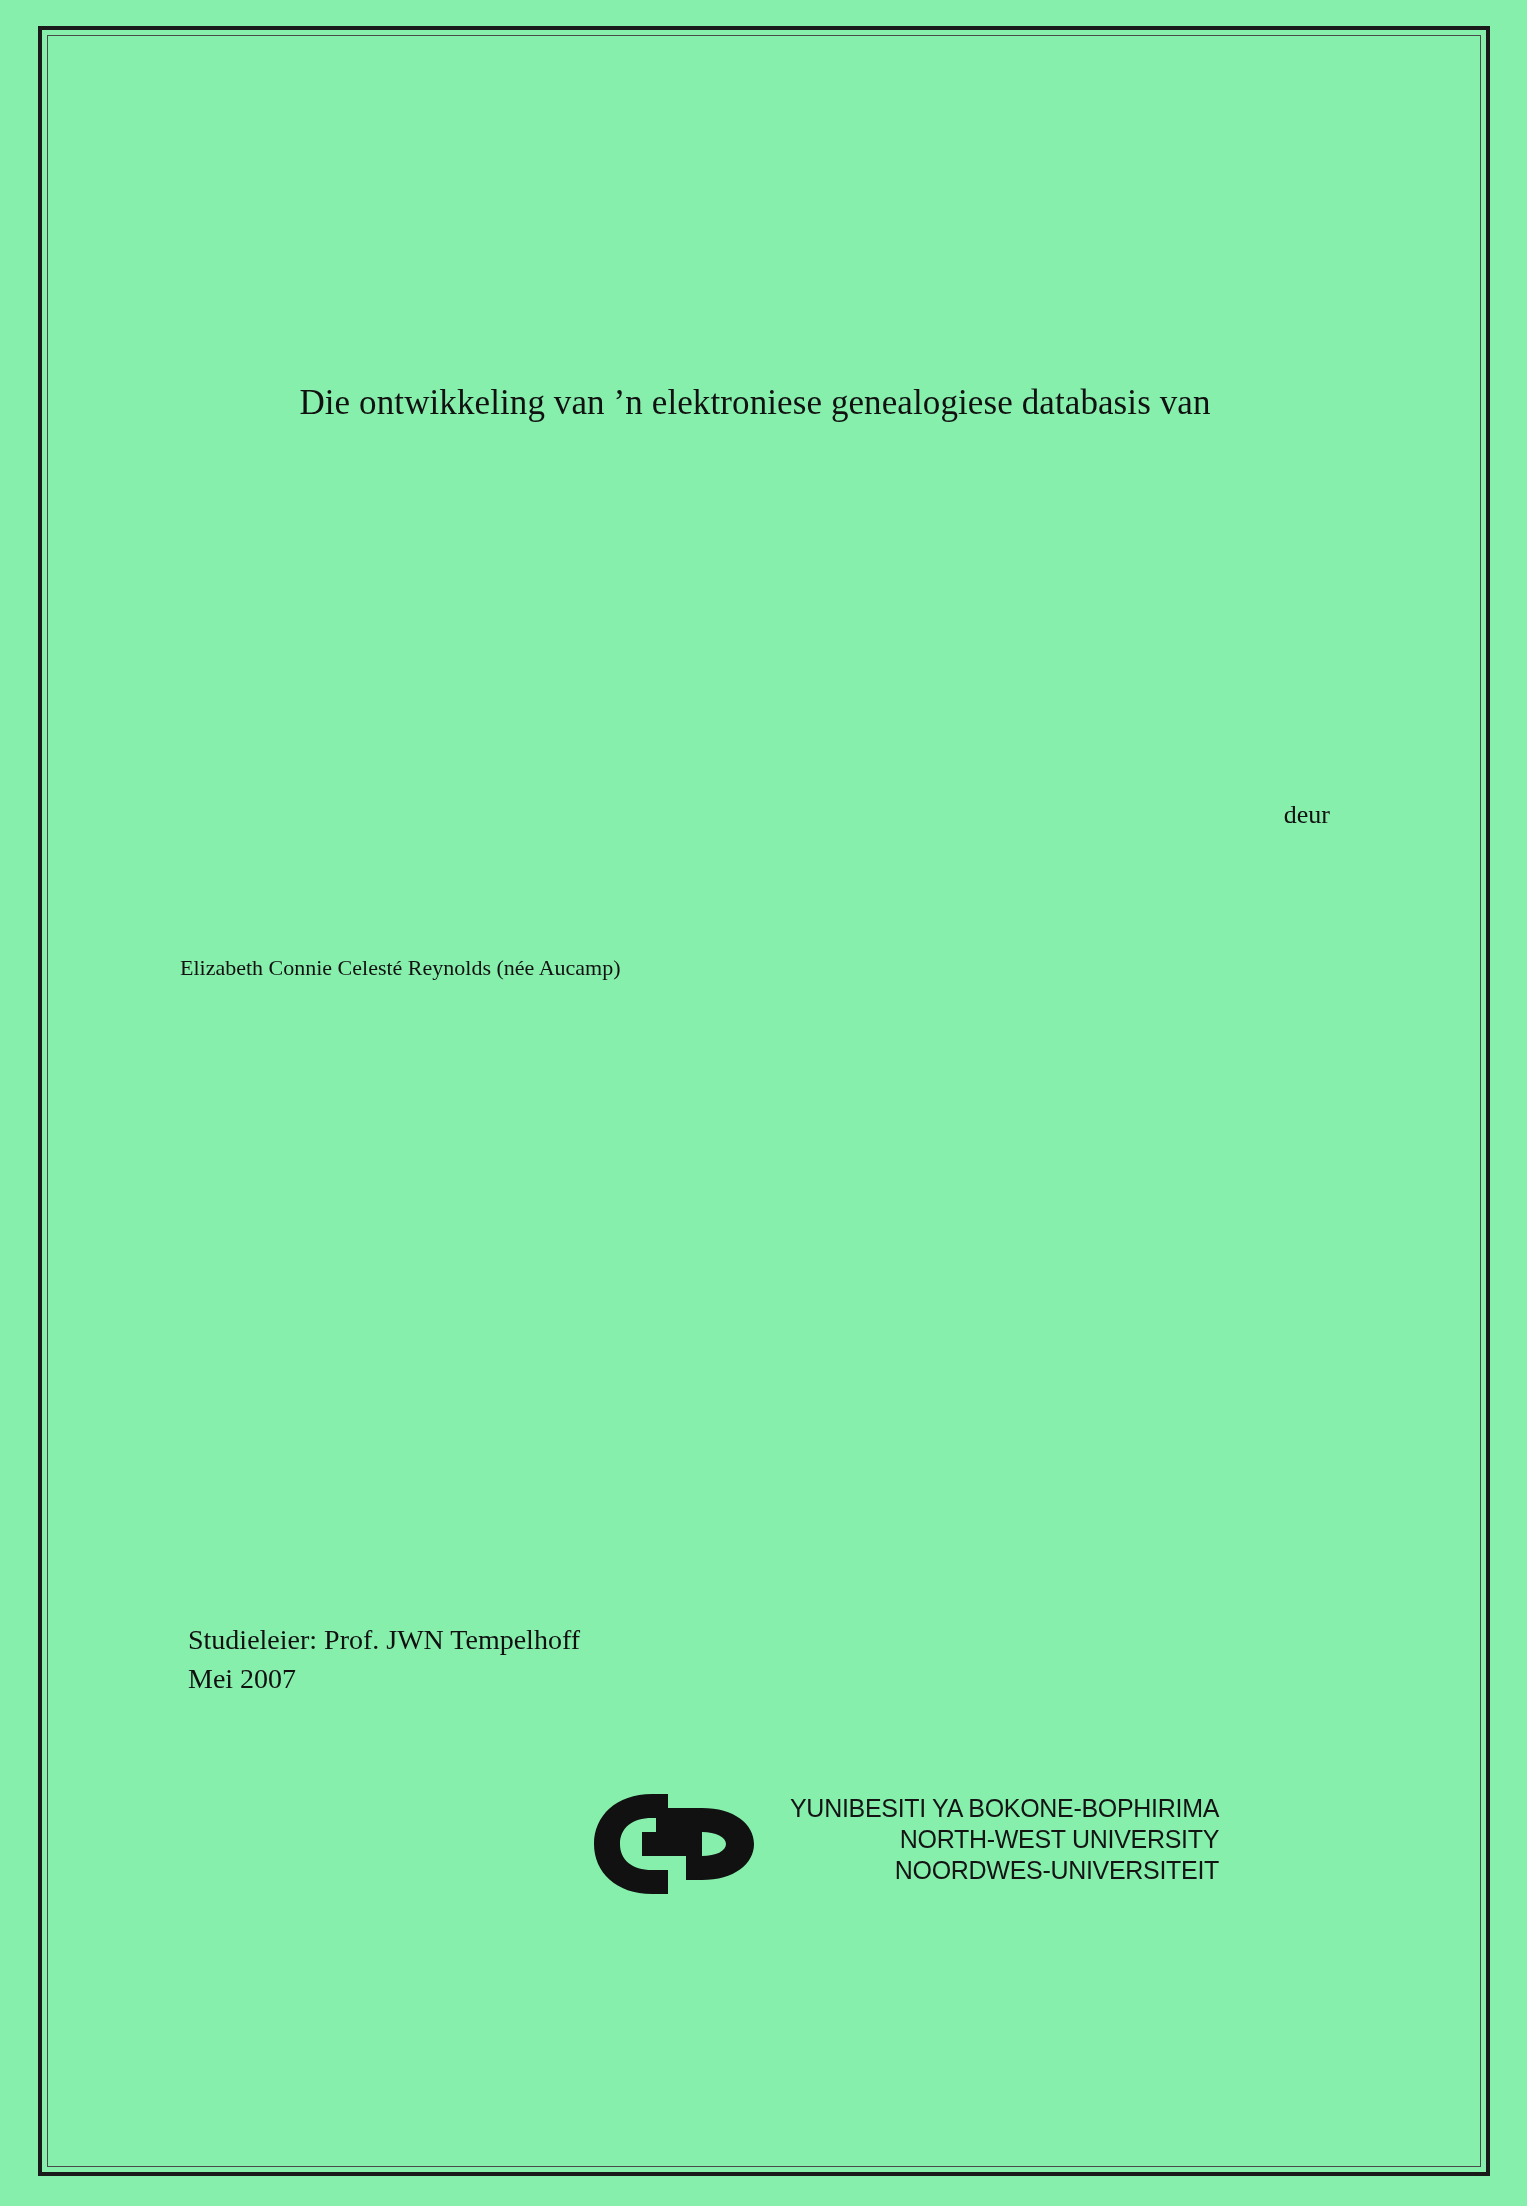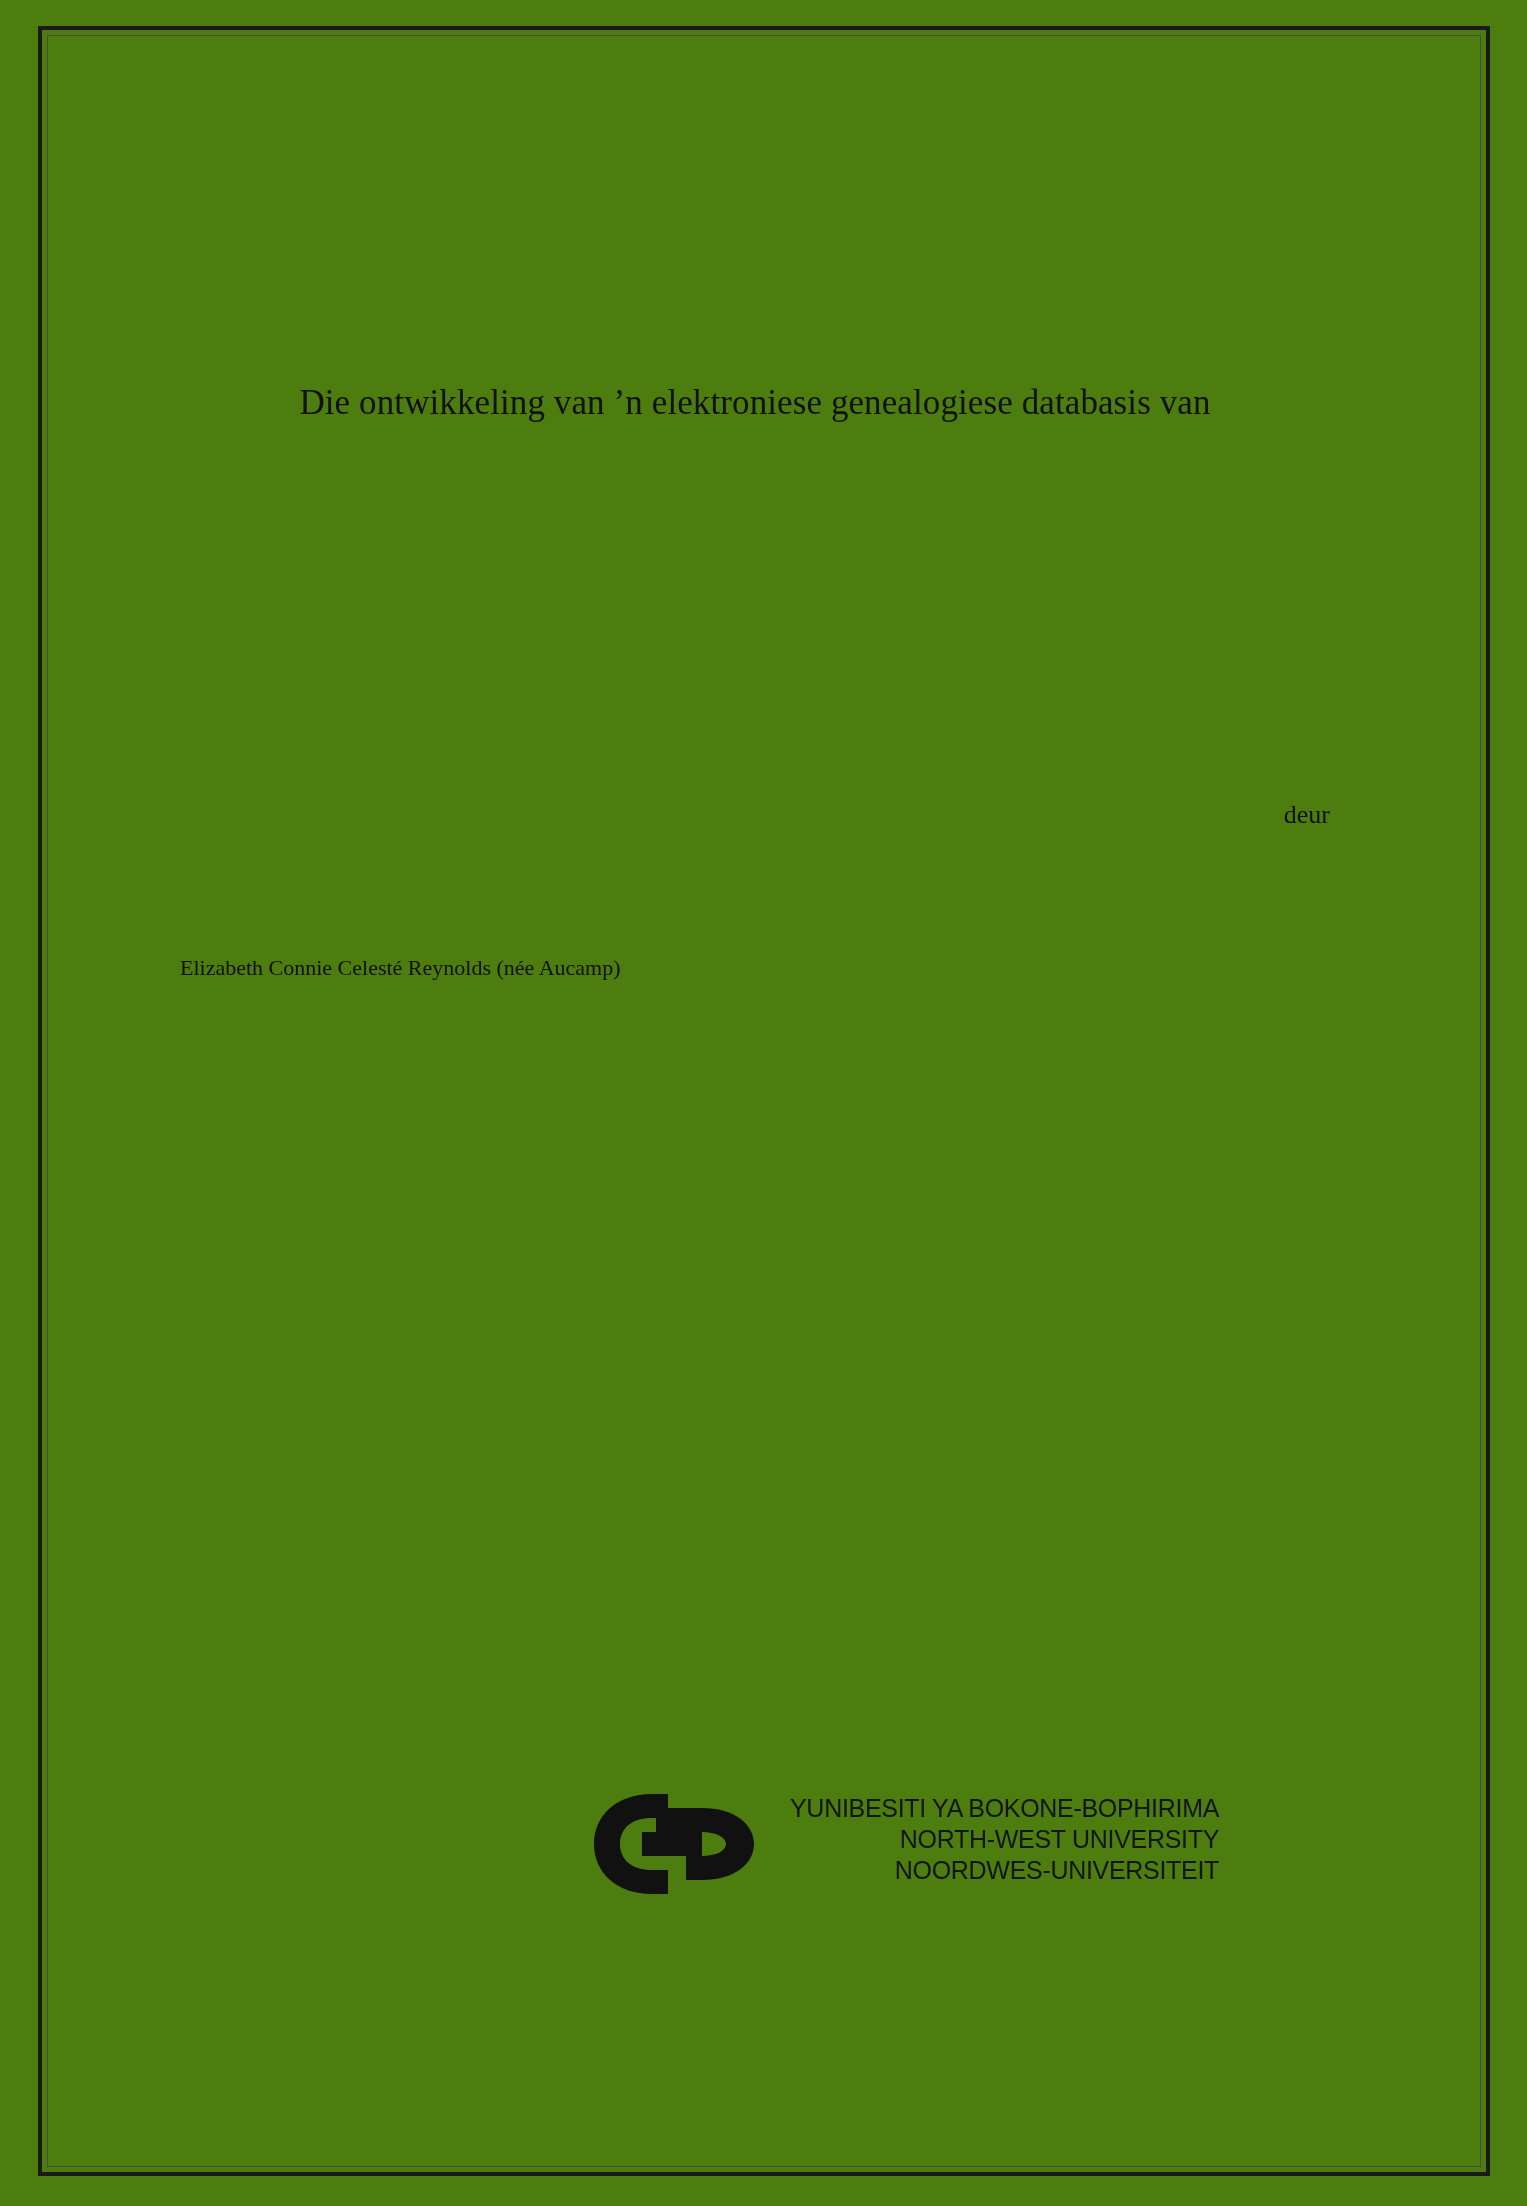--- a/index.html
+++ b/index.html
@@ -16,21 +16,21 @@
     overflow: hidden;
   }
 
   
   .page {
     position: absolute;
     left: 0;
     top: 0;
     width: 1527px;
     height: 2206px;
-    background: #4d7c0f;
+    background: #86efac;
   }
 
   
   .scan-frame {
     position: absolute;
     left: 38px;
     top: 26px;
     width: 1452px;
     height: 2150px;
     border: 4px solid #1a1a1a;
@@ -159,20 +159,24 @@
 
     <div class="title-block">
       <div class="title-line">Die ontwikkeling van ’n elektroniese genealogiese databasis van</div>
     </div>
 
     <div class="deur">deur</div>
 
     <div class="author">Elizabeth Connie Celesté Reynolds (née Aucamp)</div>
 
 
+    <div class="footer-info">
+      <div>Studieleier: Prof. JWN Tempelhoff</div>
+      <div>Mei 2007</div>
+    </div>
 
     <div class="logo-block">
       <div class="logo-mark">
         <svg width="190" height="108" viewBox="0 0 190 108" xmlns="http://www.w3.org/2000/svg" aria-hidden="true">
 
           <path d="M62 4 C26 4 4 26 4 54 C4 82 26 104 62 104 L78 104 L78 80 L62 80 C42 80 30 70 30 54 C30 38 42 28 62 28 L78 28 L78 4 Z" fill="#111111"></path>
 
           <path d="M66 18 L112 18 C144 18 164 34 164 54 C164 74 144 90 112 90 L96 90 L96 66 L112 66 C126 66 136 61 136 54 C136 47 126 42 112 42 L66 42 Z" fill="#111111"></path>
           <rect x="52" y="42" width="60" height="24" fill="#111111"></rect>
         </svg>

